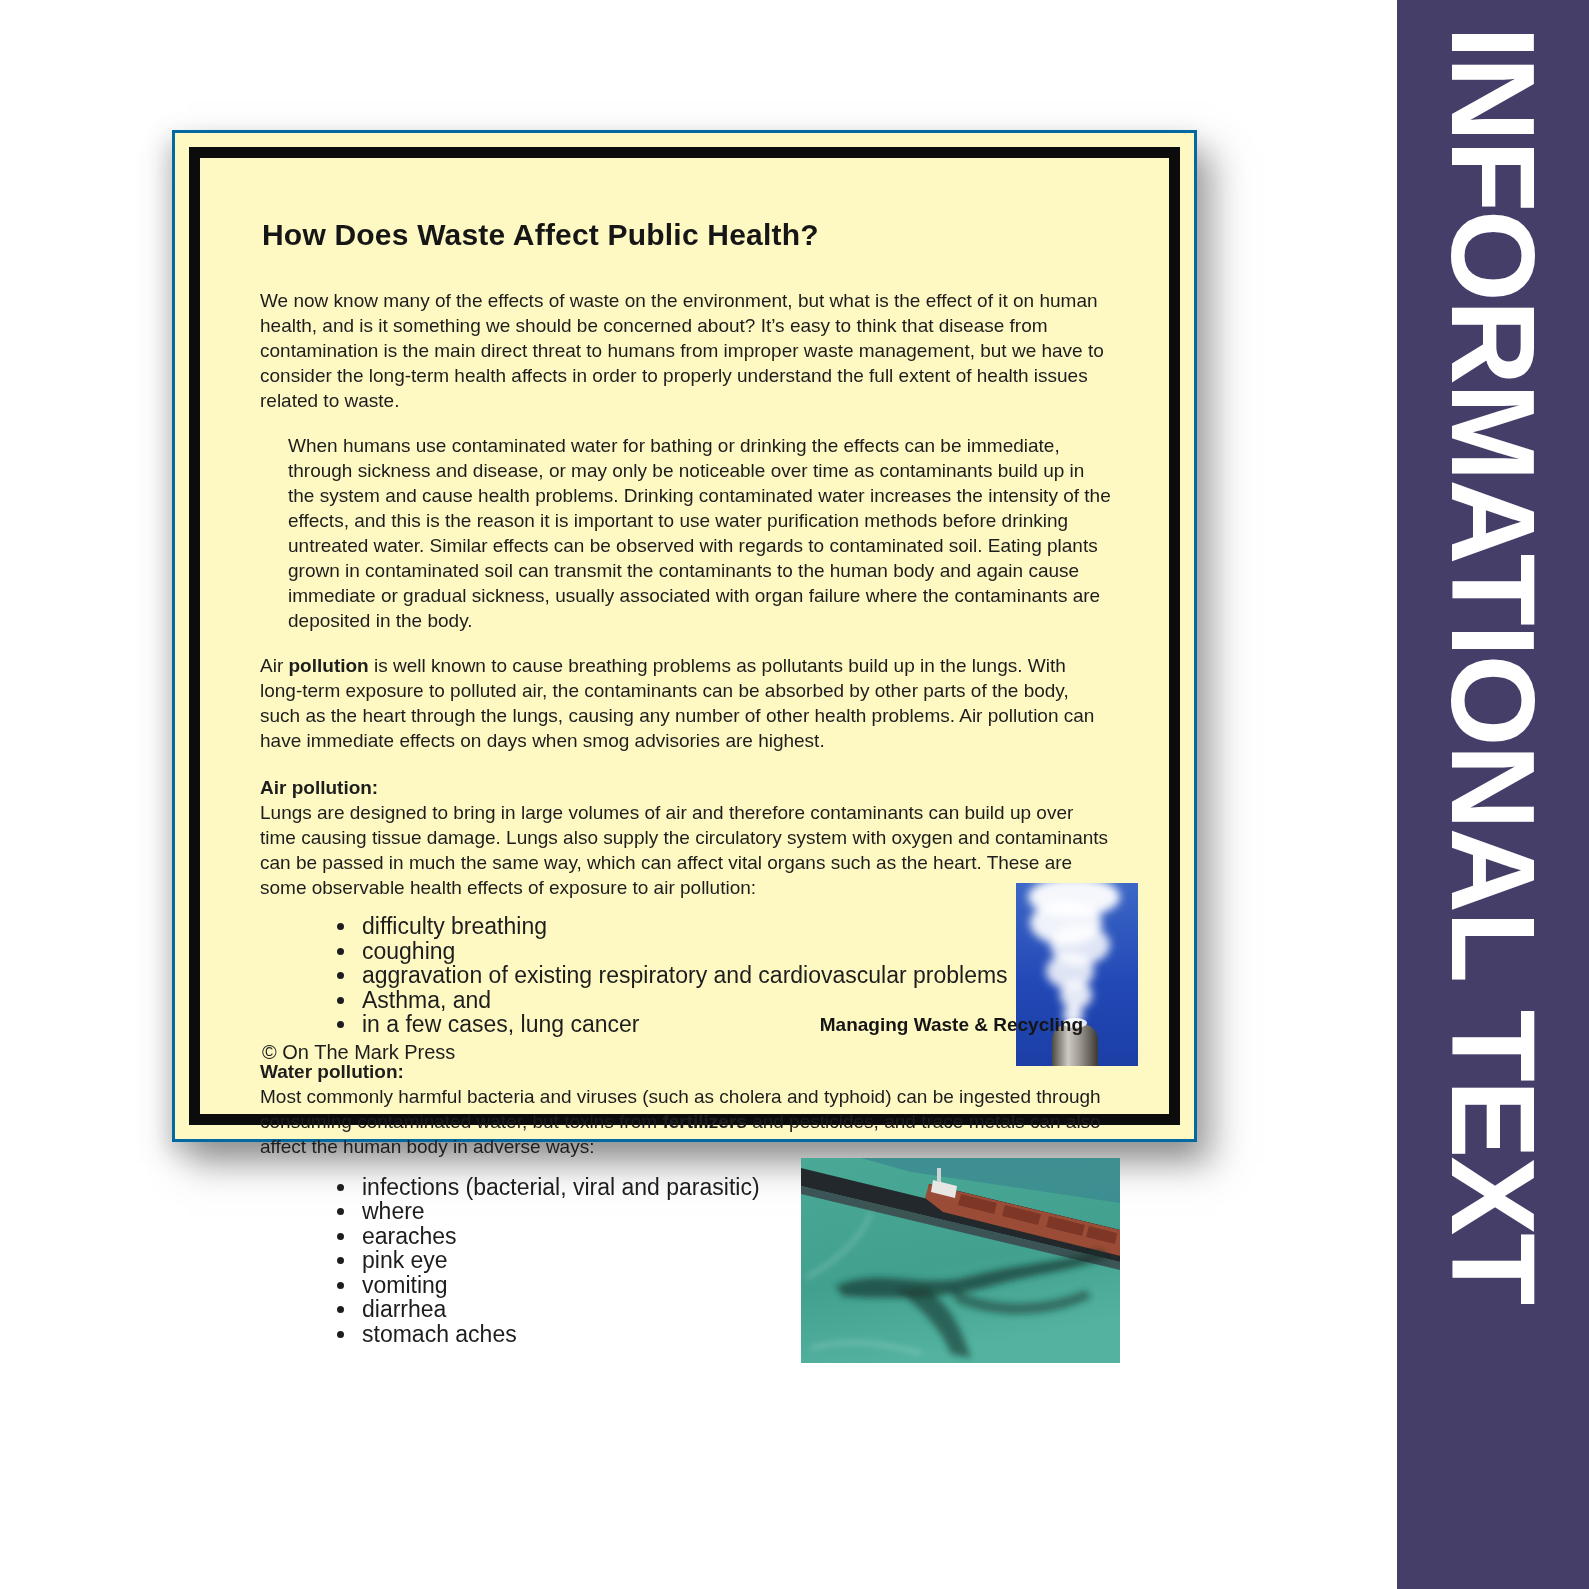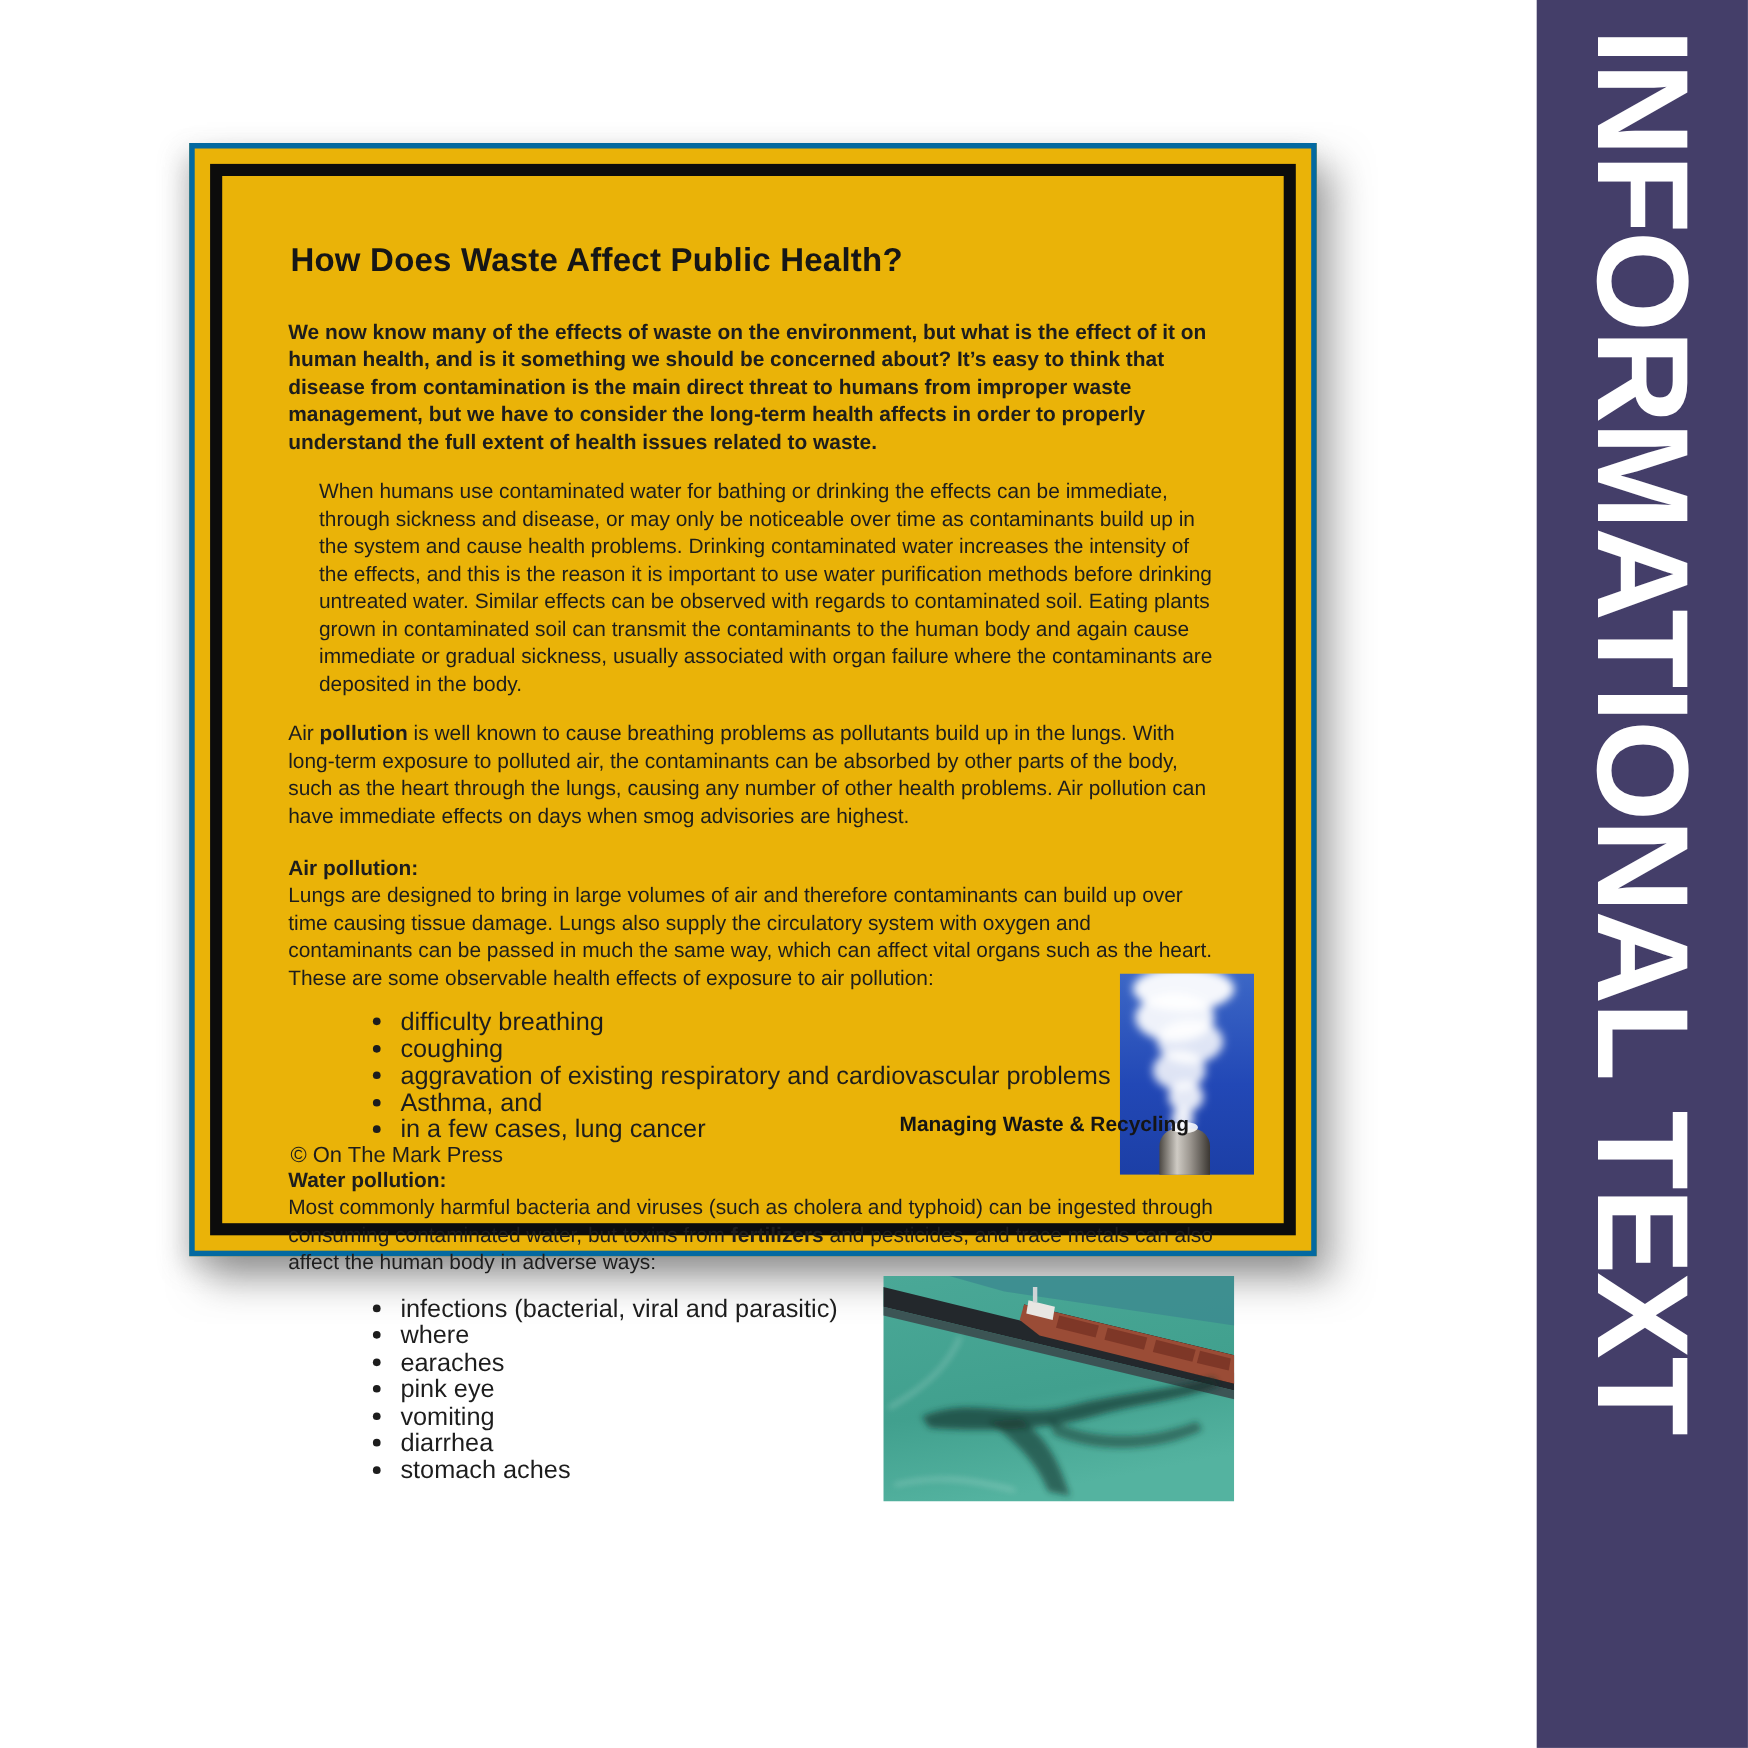--- a/index.html
+++ b/index.html
@@ -17,42 +17,42 @@
     display:block;
     writing-mode:vertical-rl;text-orientation:mixed;
     font-weight:bold;font-size:118px;line-height:192px;
     letter-spacing:-2px;color:#ffffff;
     padding-top:26px;white-space:nowrap;
   }
 
   
   .page{
     position:absolute;left:172px;top:130px;width:1025px;height:1012px;
-    background:#eab308;border:5px solid #0369a1;box-sizing:border-box;
+    background:#fef9c3;border:3px solid #0369a1;box-sizing:border-box;
     box-shadow:16px 22px 34px rgba(90,90,90,.55), -6px 10px 22px rgba(120,120,120,.35);
   }
   .frame{
     position:absolute;left:14px;top:14px;right:14px;bottom:14px;
     border:11px solid #0c0c0c;
   }
   .content{
     position:absolute;left:28px;top:28px;right:28px;bottom:28px;
     padding:6px 30px 0 32px;color:#1d1d1d;
   }
 
   .title{
     margin:26px 0 0 2px;font-size:30px;font-weight:bold;color:#161616;
     letter-spacing:.2px;
   }
   .subtitle{
     margin:9px 0 0 2px;font-size:29px;font-weight:normal;color:#242424;
   }
 
   p{font-size:19px;line-height:25px;margin:0;max-width:892px;color:#1d1d1d;}
-  .p1{margin-top:36px;font-weight:bold;}
+  .p1{margin-top:36px;}
   .p2{margin-top:20px;margin-left:28px;}
   .p3{margin-top:20px;}
   .sec-head{margin-top:22px;font-weight:bold;}
   b{font-weight:bold;}
 
   ul{
     list-style:disc;margin:14px 0 0 0;padding-left:98px;
     font-size:23px;line-height:24.5px;color:#1d1d1d;
   }
   ul.water{margin-top:16px;}

